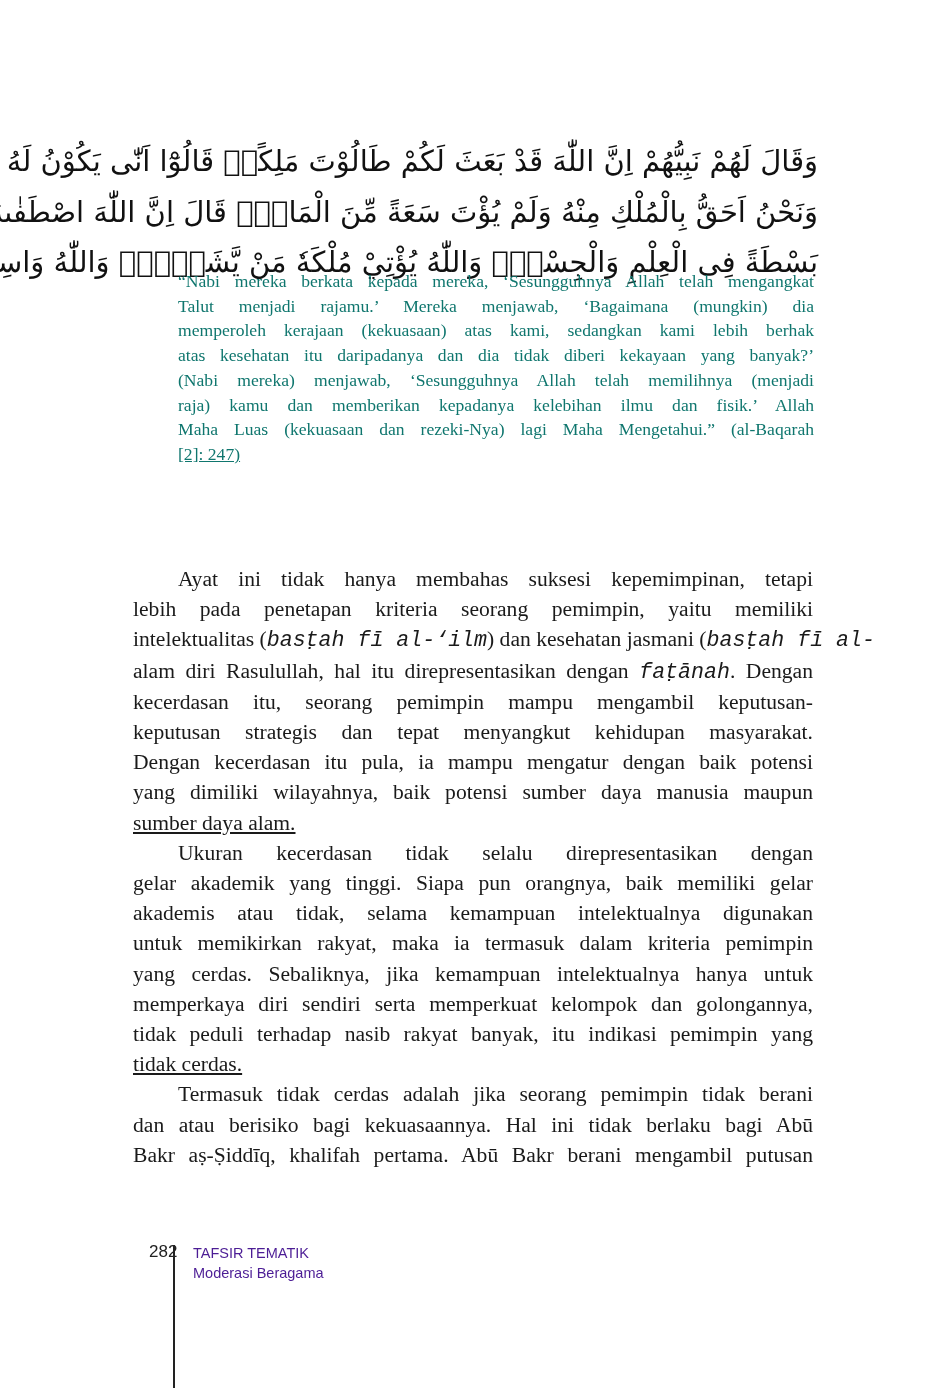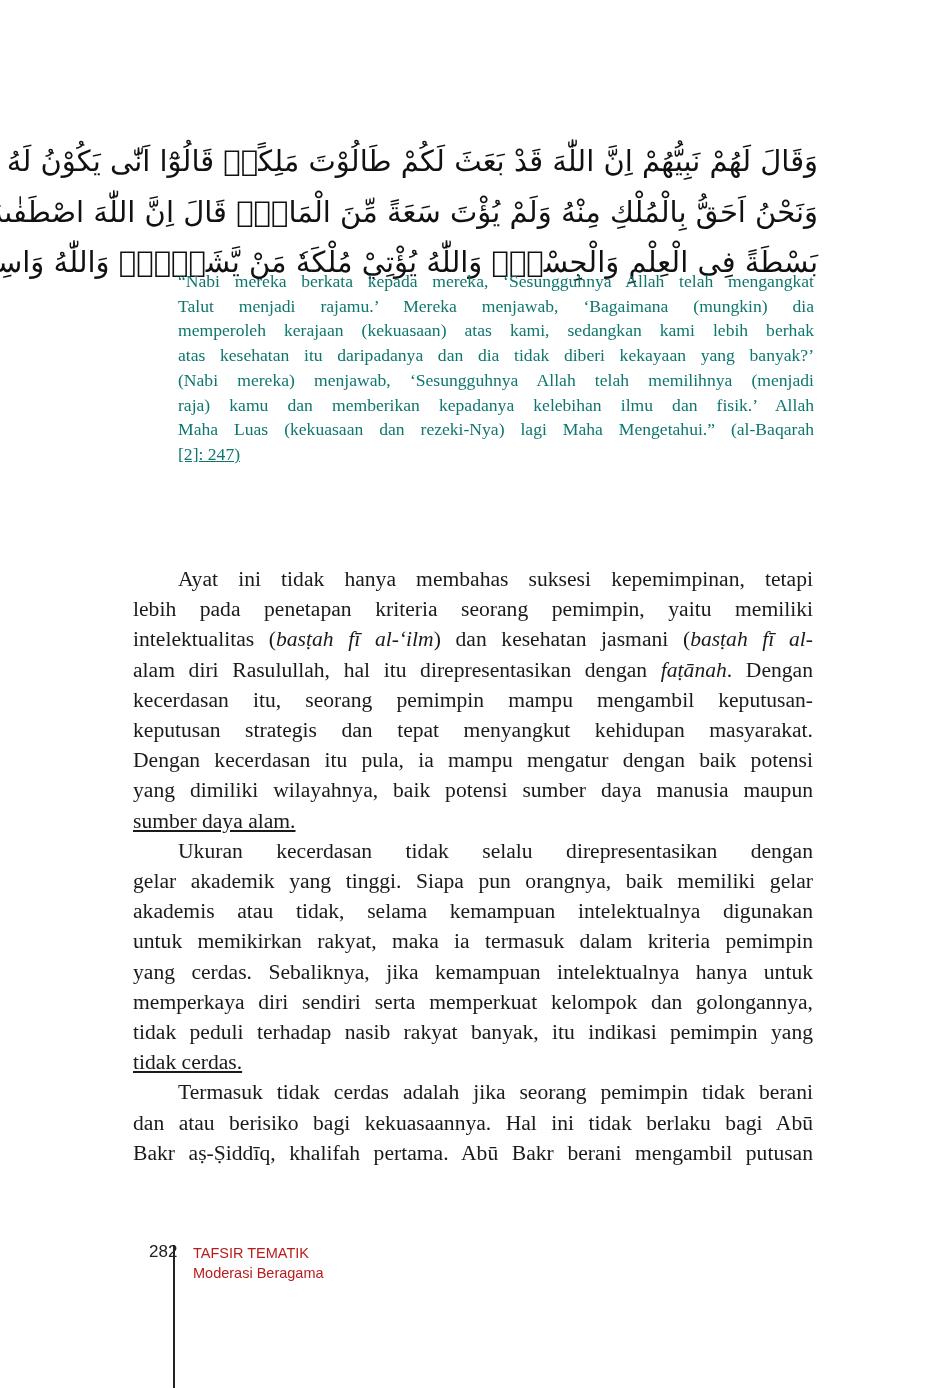--- a/index.html
+++ b/index.html
@@ -15,29 +15,29 @@
     font-family: "Liberation Serif", serif; font-size: 17.6px; line-height: 24.7px;
     text-align: justify; color: #0f766e;
   }
   .translation .tline, .body .bline { display: block; text-align: justify; text-align-last: justify; white-space: nowrap; }
   .translation .tline.last, .body .bline.last { text-align-last: left; text-decoration: underline; }
   .body {
     position: absolute; left: 133px; width: 680px; top: 532px;
     font-family: "Liberation Serif", serif; font-size: 21.6px; line-height: 30.2px; color: #1a1a1a; margin-top: 32px;
   }
   .body .bline.indent { padding-left: 45px; }
-  .body i { font-style: italic; }
+  .body i { font-style: italic; font-family: Liberation Mono, monospace; }
   .footer-num {
     position: absolute; left: 149px; top: 1242px; font-family: "Liberation Sans", sans-serif;
     font-size: 17px; color: #222;
   }
   .footer-rule { position: absolute; left: 173px; top: 1245px; width: 2px; height: 143px; background: #222; }
   .footer-title {
     position: absolute; left: 193px; top: 1243px; font-family: "Liberation Sans", sans-serif;
-    font-size: 14.5px; line-height: 20px; color: #b91c1c;
+    font-size: 14.5px; line-height: 20px; color: #4c1d95;
   }
 </style>
 </head>
 <body>
 
 <div class="arabic">
   <span class="aline">وَقَالَ لَهُمْ نَبِيُّهُمْ اِنَّ اللّٰهَ قَدْ بَعَثَ لَكُمْ طَالُوْتَ مَلِكًاۗ قَالُوْٓا اَنّٰى يَكُوْنُ لَهُ الْمُلْكُ عَلَيْنَا</span>
   <span class="aline">وَنَحْنُ اَحَقُّ بِالْمُلْكِ مِنْهُ وَلَمْ يُؤْتَ سَعَةً مِّنَ الْمَالِۗ قَالَ اِنَّ اللّٰهَ اصْطَفٰىهُ عَلَيْكُمْ وَزَادَهٗ</span>
   <span class="aline"><span>بَسْطَةً فِى الْعِلْمِ وَالْجِسْمِۗ وَاللّٰهُ يُؤْتِيْ مُلْكَهٗ مَنْ يَّشَاۤءُۗ وَاللّٰهُ وَاسِعٌ عَلِيْمٌ</span> </span>
 </div>

